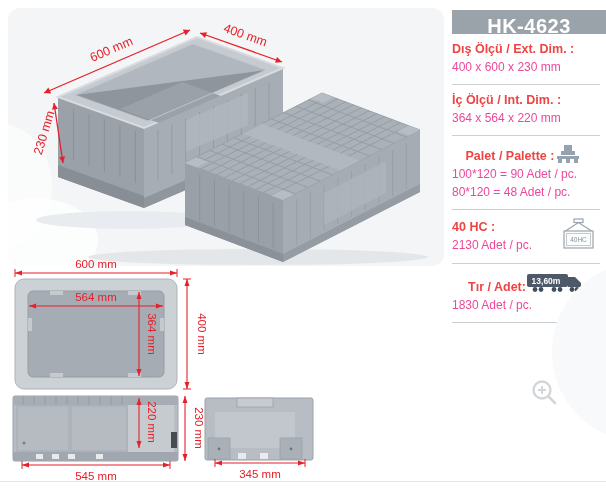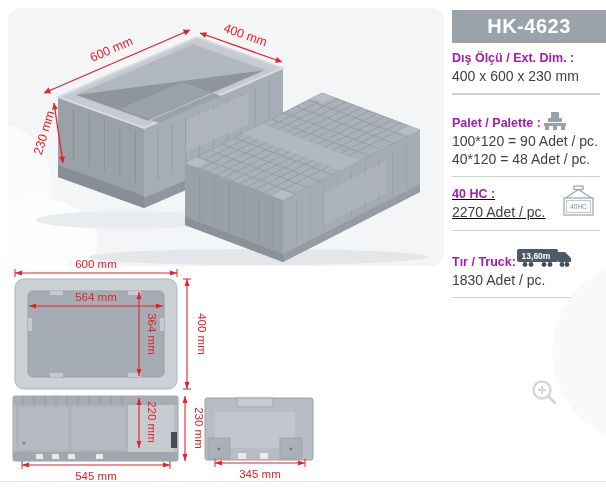--- a/index.html
+++ b/index.html
@@ -11,30 +11,30 @@
 
   
   .image-area{
     position:absolute;left:8px;top:8px;width:436px;height:258px;
     background:#f4f5f7;border-radius:12px;overflow:hidden;
   }
 
   
   .sidebar{position:absolute;left:452px;top:0;width:154px;height:500px;}
   .spec-header{
-    margin-top:10px;height:33px;background:#9aa2aa;color:#ffffff;
+    margin-top:10px;height:24px;background:#9aa2aa;color:#ffffff;
     font-size:20px;font-weight:bold;text-align:center;line-height:33px;
     letter-spacing:0.5px;
   }
   .spec-row{padding:8px 0 9px 0;}
-  .spec-label{font-size:12.5px;font-weight:bold;color:#a21caf;line-height:15px;}
-  .spec-value{font-size:14px;color:#404040;line-height:16px;margin-top:2px;}
+  .spec-label{font-size:12.5px;font-weight:bold;color:#ef4444;line-height:15px;}
+  .spec-value{font-size:12px;color:#ec4899;line-height:16px;margin-top:2px;}
   .spec-sep{border:none;border-top:1px solid #cbd0d4;margin:0 6px 0 0;height:0;}
-  .label-line{display:flex;justify-content:flex-start;align-items:flex-end;padding-right:10px;margin-top:8px;}
-  .row-flex{display:flex;justify-content:space-between;align-items:center;padding-right:8px;text-decoration:underline;}
+  .label-line{display:flex;justify-content:center;align-items:flex-end;padding-right:10px;}
+  .row-flex{display:flex;justify-content:space-between;align-items:center;padding-right:8px;}
 
   
   .drawing{position:absolute;}
   #top-view{left:8px;top:258px;}
   #long-side-view{left:8px;top:392px;}
   #short-side-view{left:196px;top:392px;}
 
   .zoom-btn{position:absolute;left:529px;top:377px;width:30px;height:30px;cursor:pointer;}
 
   .corner-deco{
@@ -166,62 +166,66 @@
   <div class="spec-header">
     <span>HK-4623</span>
   </div>
 
   <div class="spec-row">
     <div class="spec-label">Dış Ölçü / Ext. Dim. :</div>
     <div class="spec-value">400 x 600 x 230 mm</div>
   </div>
   <hr class="spec-sep">
 
+  <div class="spec-row">
+    <div class="spec-label">İç Ölçü / Int. Dim.  :</div>
+    <div class="spec-value">364 x 564 x 220 mm</div>
+  </div>
   <hr class="spec-sep">
 
   <div class="spec-row">
     <div class="label-line">
       <span class="spec-label">Palet / Palette :</span>
       <svg width="28" height="20" viewBox="0 0 28 20">
         <g fill="#97a2b0">
           <rect x="10" y="1" width="8" height="6"></rect>
           <rect x="7" y="7" width="14" height="4"></rect>
           <rect x="3" y="12" width="22" height="3"></rect>
           <rect x="4" y="15" width="4" height="4"></rect>
           <rect x="12" y="15" width="4" height="4"></rect>
           <rect x="20" y="15" width="4" height="4"></rect>
         </g>
       </svg>
     </div>
     <div class="spec-value">100*120 = 90 Adet / pc.</div>
-    <div class="spec-value">40*120 = 48 Adet / pc.</div>
+    <div class="spec-value">80*120 = 48 Adet / pc.</div>
   </div>
   <hr class="spec-sep">
 
   <div class="spec-row row-flex">
     <div>
       <div class="spec-label">40 HC :</div>
-      <div class="spec-value">2270 Adet / pc.</div>
+      <div class="spec-value">2130 Adet / pc.</div>
     </div>
     <svg width="38" height="36" viewBox="0 0 38 36">
       <g stroke="#9aa4ae" fill="none" stroke-width="1.2">
         <rect x="14" y="1" width="9" height="3.5"></rect>
         <line x1="18.5" y1="4.5" x2="5.5" y2="13"></line>
         <line x1="18.5" y1="4.5" x2="31.5" y2="13"></line>
         <rect x="4" y="13" width="29" height="17" fill="#fbfcfc"></rect>
         <rect x="6.5" y="15.5" width="24" height="12" stroke="#c3cad0" stroke-width="1"></rect>
       </g>
       <text x="18.5" y="24" text-anchor="middle" font-size="6.5" fill="#8892a0">40HC</text>
     </svg>
   </div>
   <hr class="spec-sep">
 
   <div class="spec-row">
     <div class="label-line" style="padding-right:6px;">
-      <span class="spec-label">Tır / Truck:</span>
+      <span class="spec-label">Tır / Adet:</span>
       <svg width="58" height="23" viewBox="0 0 58 23">
         <rect x="1" y="2" width="41" height="13" rx="2" fill="#4d5868"></rect>
         <path d="M42,5 h7 l6,6 v4 h-13 z" fill="#4d5868"></path>
         <circle cx="9" cy="17.5" r="2.4" fill="#434e5d"></circle>
         <circle cx="15" cy="17.5" r="2.4" fill="#434e5d"></circle>
         <circle cx="28" cy="17.5" r="2.4" fill="#434e5d"></circle>
         <circle cx="34" cy="17.5" r="2.4" fill="#434e5d"></circle>
         <circle cx="46" cy="17.5" r="2.4" fill="#434e5d"></circle>
         <circle cx="51" cy="17.5" r="2.4" fill="#434e5d"></circle>
         <text x="20" y="12" text-anchor="middle" font-size="8.5" font-weight="bold" fill="#ffffff">13,60m</text>

